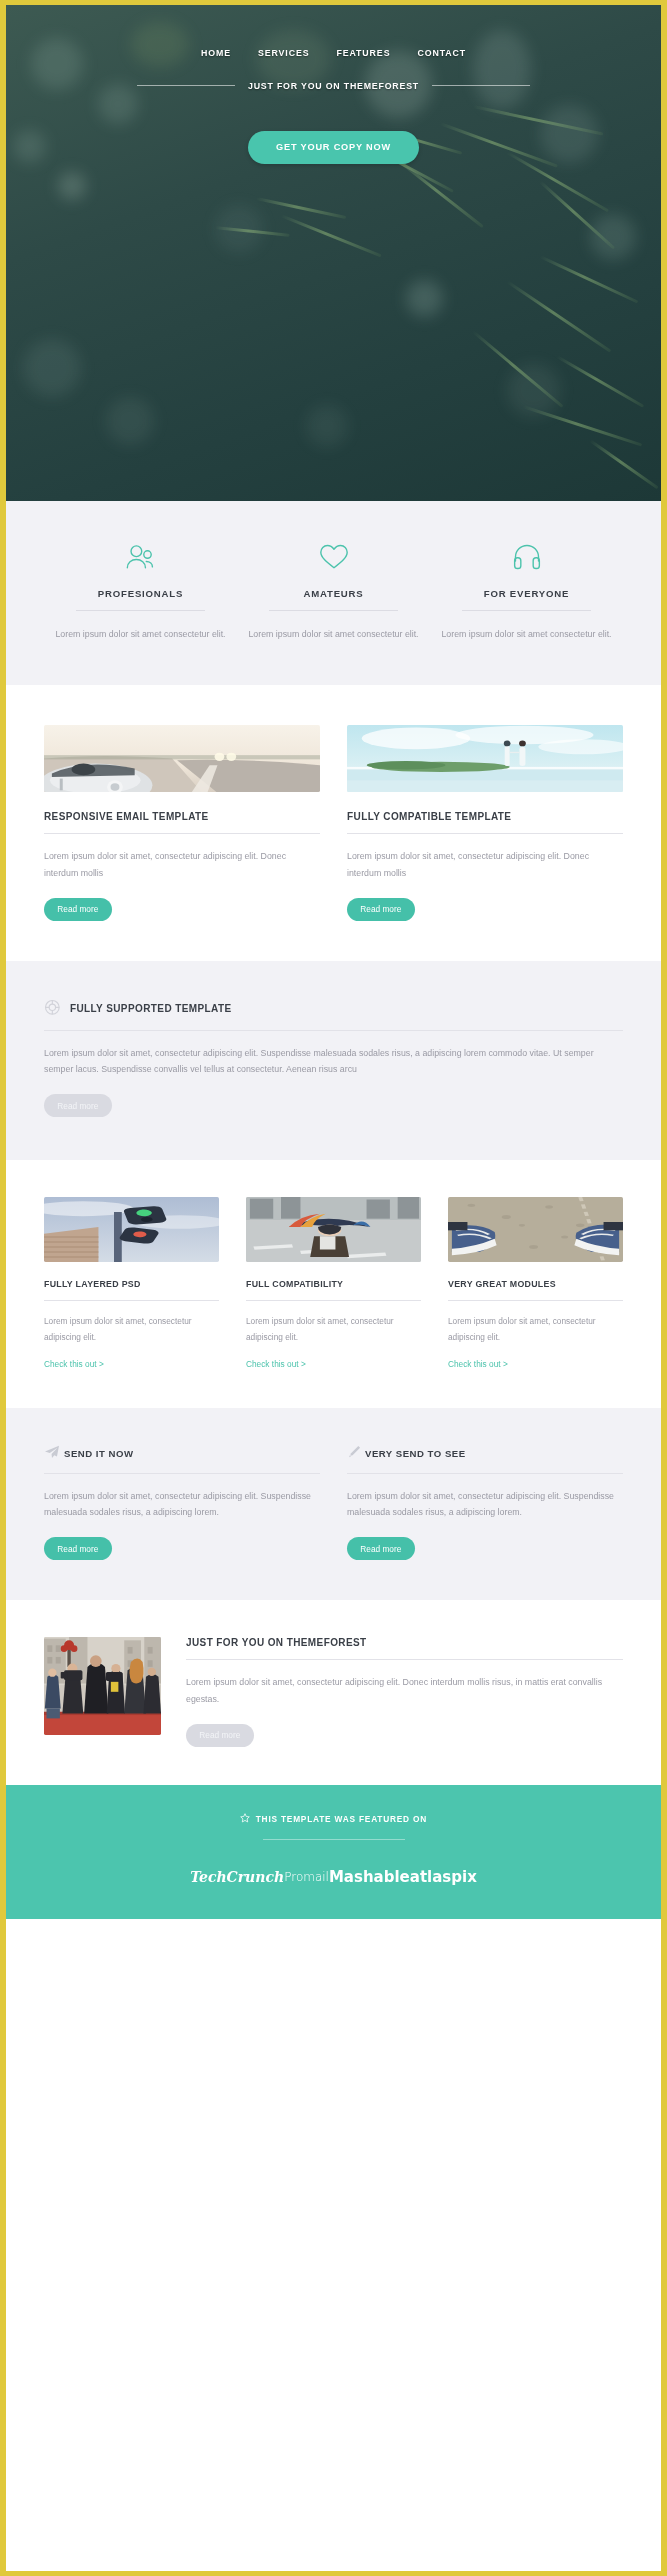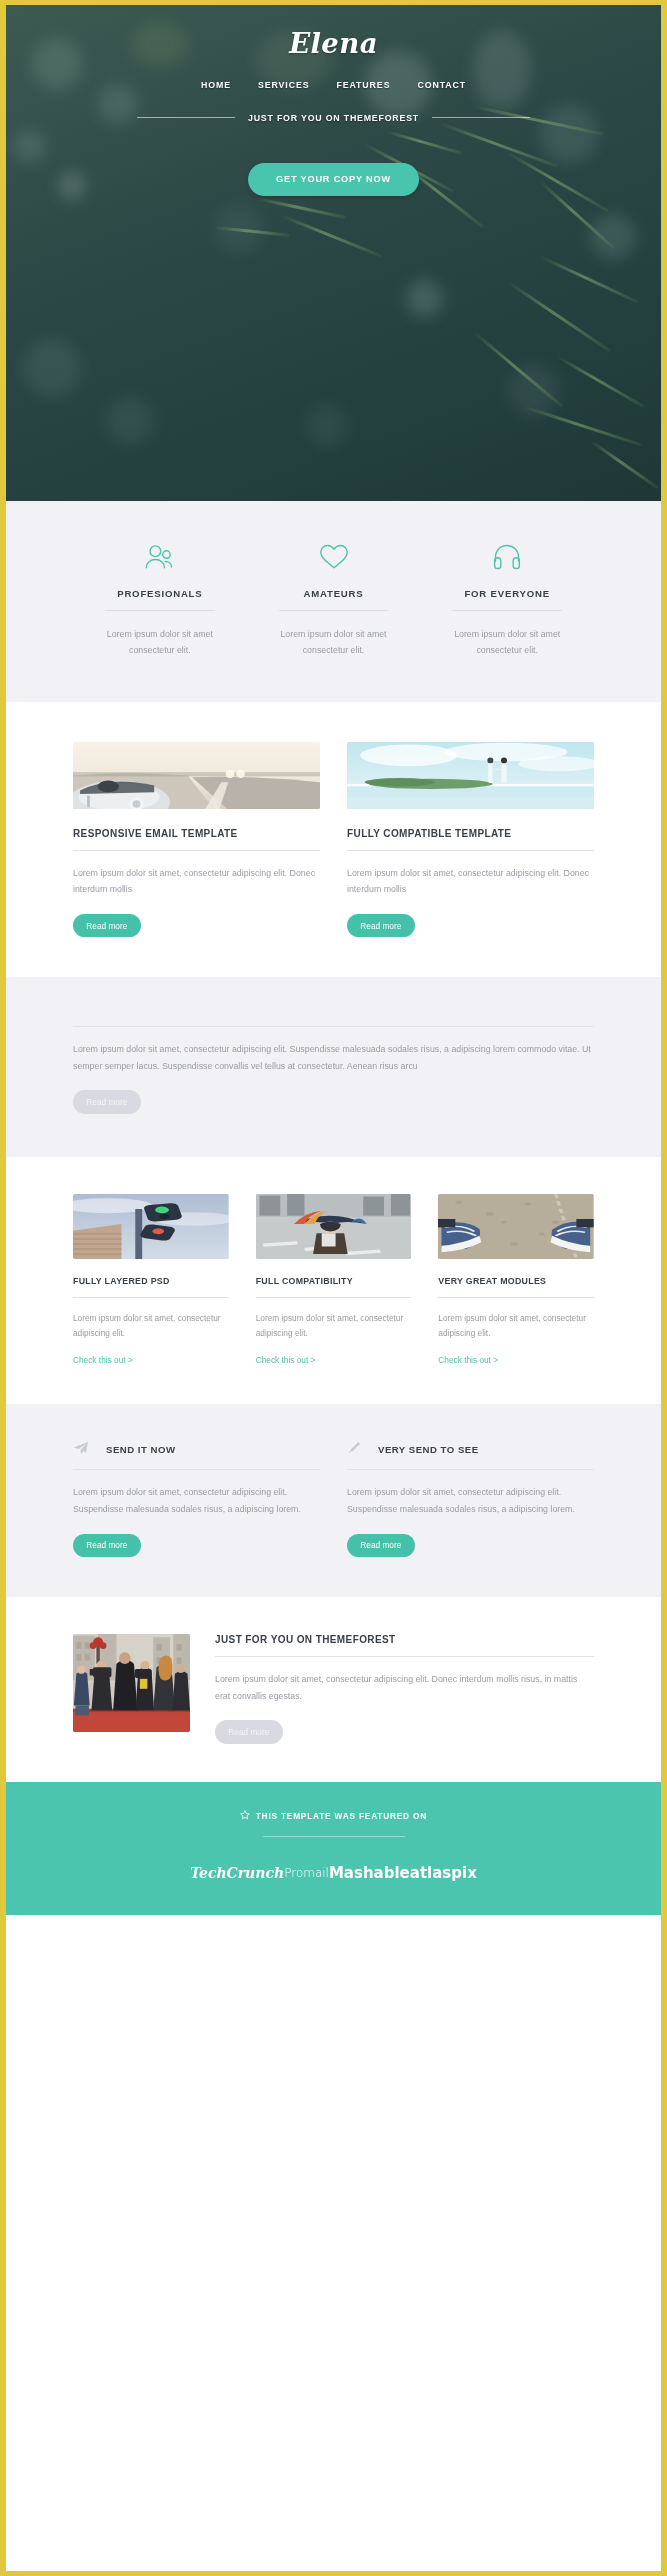--- a/index.html
+++ b/index.html
@@ -79,21 +79,21 @@
     background: #49c5ad; color: #ffffff;
     font-size: 9.2px; font-weight: bold; letter-spacing: 0.8px;
     padding: 11.7px 28px; border-radius: 22px; border: none;
     box-shadow: 0 1.7px 4.2px rgba(0,0,0,.18);
     cursor: pointer;
   }
 
   
   .sect-grey { background: #f2f2f6; }
   .sect-white { background: #ffffff; }
-  .pad { padding: 0 67px; }
+  .pad { padding: 0 38px; }
 
   .icon-row { display: flex; padding-top: 37px; padding-bottom: 43px; }
   .icon-col { flex: 1; text-align: center; padding: 0 10px; }
   .icon-col .glyph { height: 38px; display: flex; align-items: center; justify-content: center; }
   .icon-col h3 {
     margin-top: 11.7px; font-size: 9.6px; font-weight: bold;
     color: #3a3f47; letter-spacing: 0.8px;
   }
   .mini-rule { height: 0.8px; background: #dcdce3; margin: 11.7px 22px 0; }
   .icon-col p {
@@ -136,21 +136,21 @@
   .tcard h3 { margin-top: 16.7px; font-size: 8.8px; font-weight: bold; color: #3a3f47; letter-spacing: 0.3px; }
   .tcard p { margin-top: 13.3px; font-size: 8.3px; line-height: 1.9; color: #9a9aa4; }
   .link-teal {
     display: inline-block; margin-top: 13.3px;
     color: #4cc3ac; font-size: 8.3px; text-decoration: none;
   }
 
   
   .icon2 { display: flex; gap: 27px; padding-top: 37px; padding-bottom: 40px; }
   .icon2 .col { flex: 1; }
-  .icon2 .head { display: flex; align-items: center; gap: 17px; }
+  .icon2 .head { display: flex; align-items: center; gap: 4px; }
   .icon2 h3 { font-size: 9.6px; font-weight: bold; color: #3a3f47; letter-spacing: 0.5px; }
   .icon2 p { margin-top: 14px; font-size: 8.8px; line-height: 1.9; color: #9a9aa4; }
 
   
   .wide { display: flex; gap: 25px; padding-top: 37px; padding-bottom: 38px; }
   .wide .photo { width: 117px; height: 98px; border-radius: 1.7px; overflow: hidden; position: relative; flex: none; }
   .wide .body { flex: 1; }
   .wide h3 { font-size: 10px; font-weight: bold; color: #3a3f47; letter-spacing: 0.4px; }
 
   
@@ -216,21 +216,20 @@
       <div class="needle" style="left:209px;top:221px;width:75px;transform:rotate(6deg);"></div>
       <div class="needle" style="left:501px;top:275px;width:125px;transform:rotate(34deg);"></div>
       <div class="needle" style="left:534px;top:250px;width:108px;transform:rotate(25deg);"></div>
       <div class="needle" style="left:467px;top:325px;width:117px;transform:rotate(40deg);"></div>
       <div class="needle" style="left:551px;top:350px;width:100px;transform:rotate(30deg);"></div>
       <div class="needle" style="left:517px;top:400px;width:125px;transform:rotate(18deg);"></div>
       <div class="needle" style="left:584px;top:434px;width:83px;transform:rotate(35deg);"></div>
     </div>
 
     <div class="hero-inner">
-      <div class="brand">Elena</div>
 
       <div class="nav">
         <a href="#">HOME</a>
         <a href="#">SERVICES</a>
         <a href="#">FEATURES</a>
         <a href="#">CONTACT</a>
       </div>
 
 
       <div class="sub-row">
@@ -352,20 +351,30 @@
         <h3>FULLY COMPATIBLE TEMPLATE</h3>
         <div class="rule"></div>
         <p>Lorem ipsum dolor sit amet, consectetur adipiscing elit. Donec interdum mollis</p>
         <button class="btn-teal">Read more</button>
       </div>
     </div>
   </div>
 
   <div class="sect-grey pad">
     <div class="band">
+      <div class="band-head">
+        <span>
+          <svg width="16.7" height="16.7" viewBox="0 0 22 22" fill="none" stroke="#d2d3da" stroke-width="1.5">
+            <circle cx="11" cy="11" r="9"></circle>
+            <circle cx="11" cy="11" r="4.2"></circle>
+            <path d="M11 2v4.8M11 15.2V20M2 11h4.8M15.2 11H20"></path>
+          </svg>
+        </span>
+        <h3>FULLY SUPPORTED TEMPLATE</h3>
+      </div>
       <div class="rule"></div>
       <p>Lorem ipsum dolor sit amet, consectetur adipiscing elit. Suspendisse malesuada sodales risus, a adipiscing lorem commodo vitae. Ut semper semper lacus. Suspendisse convallis vel tellus at consectetur. Aenean risus arcu</p>
       <button class="btn-grey">Read more</button>
     </div>
   </div>
 
   <div class="sect-white pad">
     <div class="three-col">
       <div class="tcard">
         <div class="thumb">

